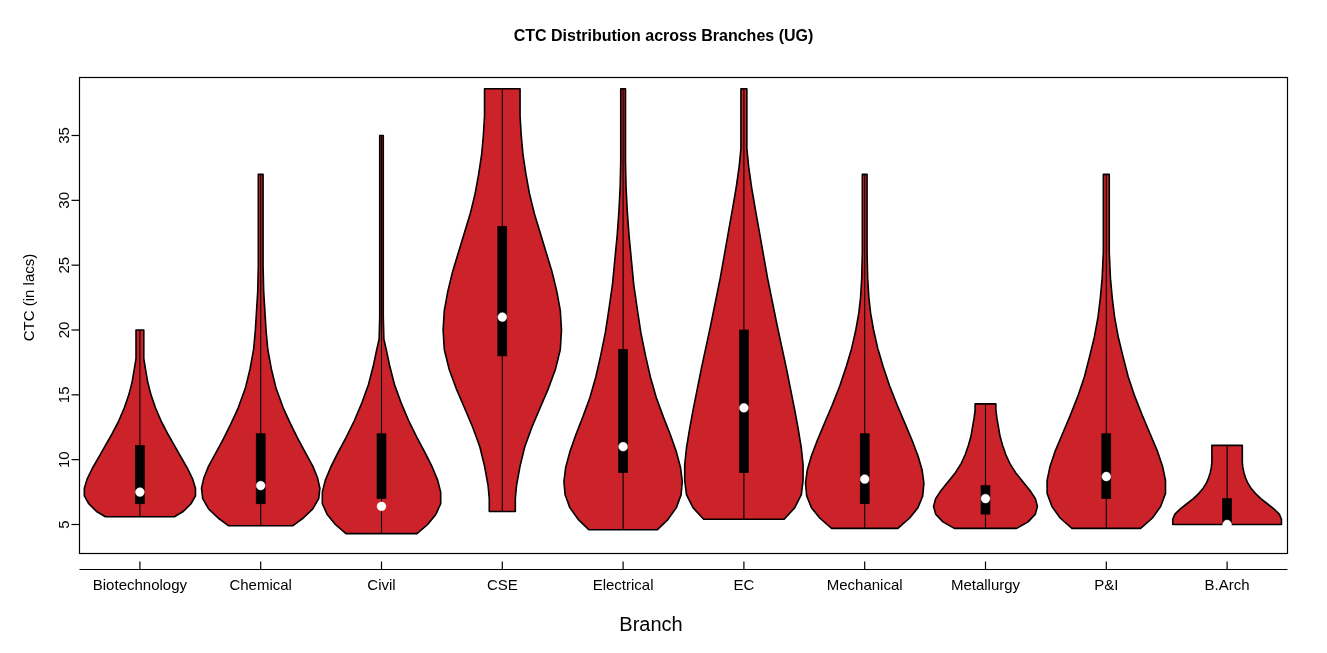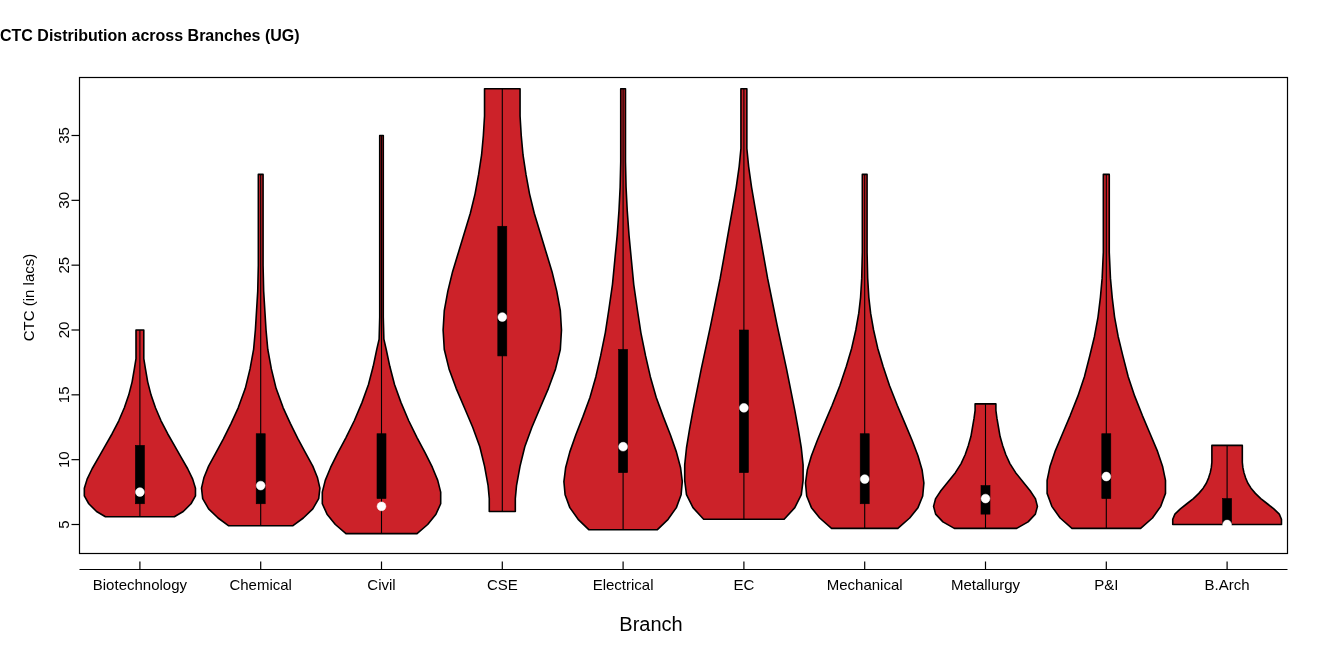--- a/index.html
+++ b/index.html
@@ -17,20 +17,21 @@
     position: relative;
     width: 1327px;
     height: 653px;
     background: #ffffff;
   }
   #chart-title {
     position: absolute;
     left: 0;
     top: 27px;
     width: 1327px;
+    text-align: center;
     font-size: 16px;
     font-weight: bold;
     color: #000000;
     letter-spacing: 0px;
   }
   #y-axis-label {
     position: absolute;
     left: -72px;
     top: 289px;
     width: 200px;

